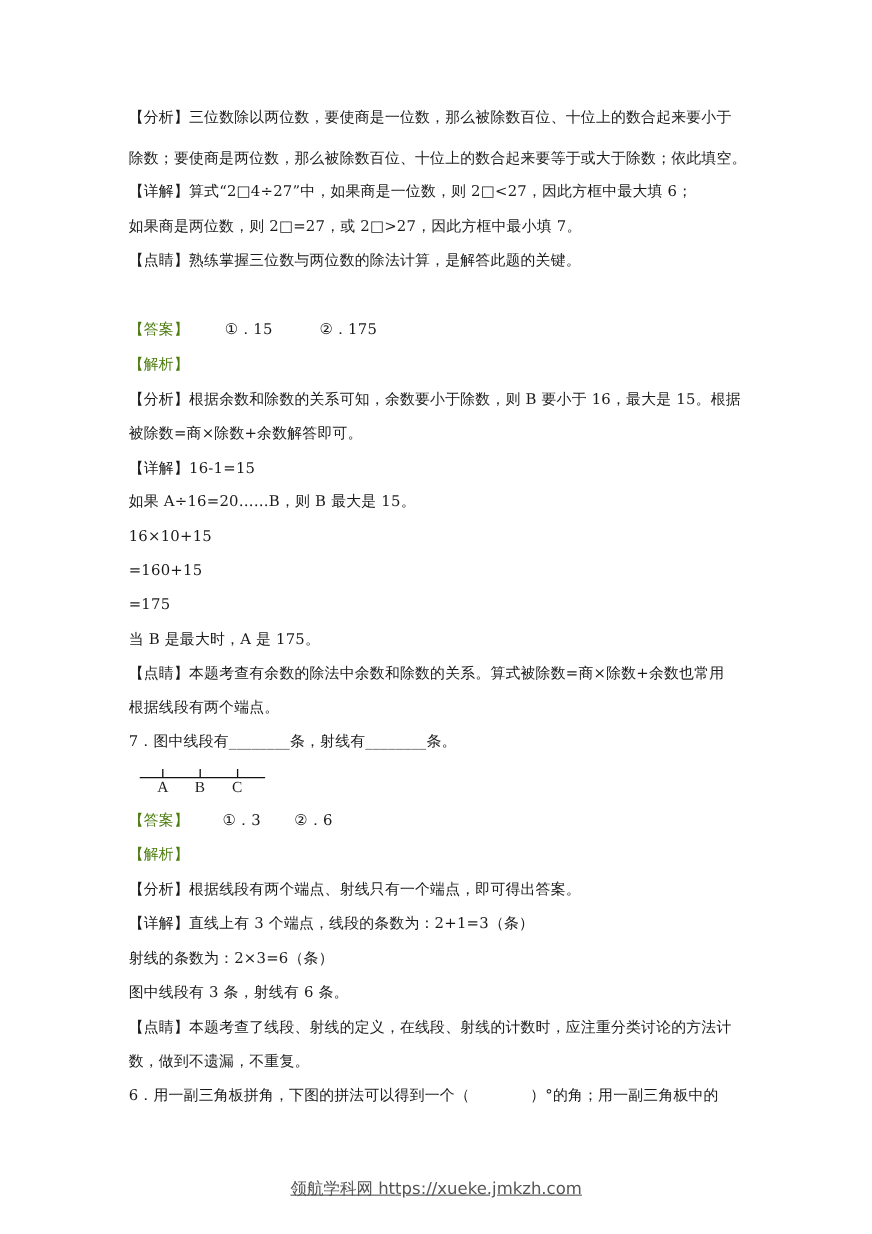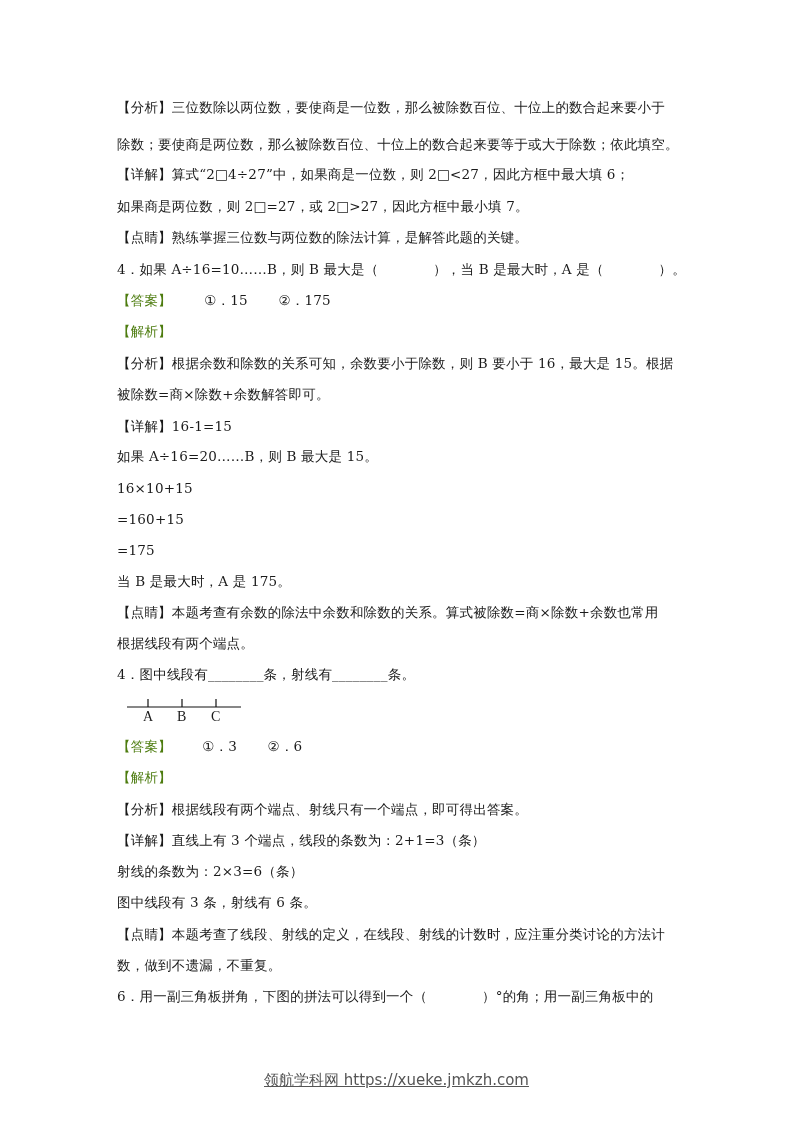--- a/index.html
+++ b/index.html
@@ -24,45 +24,44 @@
     <span class="tag">【分析】</span><span>三位数除以两位数，要使商是一位数，那么被除数百位、十位上的数合起来要小于</span>
   </div>
   <div class="line" style="top:166px">
     <span>【详解】</span><span>算式“2□4÷27”中，如果商是一位数，则 2□&lt;27，因此方框中最大填 6；</span>
   </div>
   <div class="line" style="top:198px">如果商是两位数，则 2□=27，或 2□&gt;27，因此方框中最小填 7。</div>
   <div class="line" style="top:229px">
     <span>【点睛】</span><span>熟练掌握三位数与两位数的除法计算，是解答此题的关键。</span>
   </div>
 
-  <div class="line" style="top:261px">4．如果 A÷16=10……B，则 B 最大是（　　　　），当 B 是最大时，A 是（　　　　）。</div>
   <div class="line answer-items" style="top:292px">
     <span class="blue">【答案】</span>
     <span style="margin-left:28px">①．15</span>
-    <span style="margin-left:26px">②．175</span>
+    <span style="margin-left:38px">②．175</span>
   </div>
   <div class="line blue" style="top:323px">【解析】</div>
   <div class="line" style="top:355px">
     <span>【分析】</span><span>根据余数和除数的关系可知，余数要小于除数，则 B 要小于 16，最大是 15。根据</span>
   </div>
   <div class="line" style="top:386px">被除数=商×除数+余数解答即可。</div>
   <div class="line" style="top:418px">
     <span>【详解】</span><span>16-1=15</span>
   </div>
   <div class="line" style="top:448px">如果 A÷16=20……B，则 B 最大是 15。</div>
   <div class="line" style="top:480px">16×10+15</div>
   <div class="line" style="top:511px">=160+15</div>
   <div class="line" style="top:542px">=175</div>
   <div class="line" style="top:573px">当 B 是最大时，A 是 175。</div>
   <div class="line" style="top:604px">
     <span>【点睛】</span><span>本题考查有余数的除法中余数和除数的关系。算式被除数=商×除数+余数也常用</span>
   </div>
   <div class="line" style="top:635px">根据线段有两个端点。</div>
 
-  <div class="line" style="top:666px">4．图中线段有________条，射线有________条。</div>
+  <div class="line" style="top:666px">7．图中线段有________条，射线有________条。</div>
 
   <div class="diagram">
     <svg width="140" height="34" viewBox="0 0 140 34">
       <line x1="10" y1="14" x2="124" y2="14" stroke="#111" stroke-width="1.2"></line>
       <line x1="31" y1="6" x2="31" y2="14" stroke="#111" stroke-width="1.2"></line>
       <line x1="65" y1="6" x2="65" y2="14" stroke="#111" stroke-width="1.2"></line>
       <line x1="99" y1="6" x2="99" y2="14" stroke="#111" stroke-width="1.2"></line>
     </svg>
     <span style="position:absolute;left:26px;top:16px;font-size:14px;font-family:'Liberation Serif',serif;">A</span>
     <span style="position:absolute;left:60px;top:16px;font-size:14px;font-family:'Liberation Serif',serif;">B</span>

